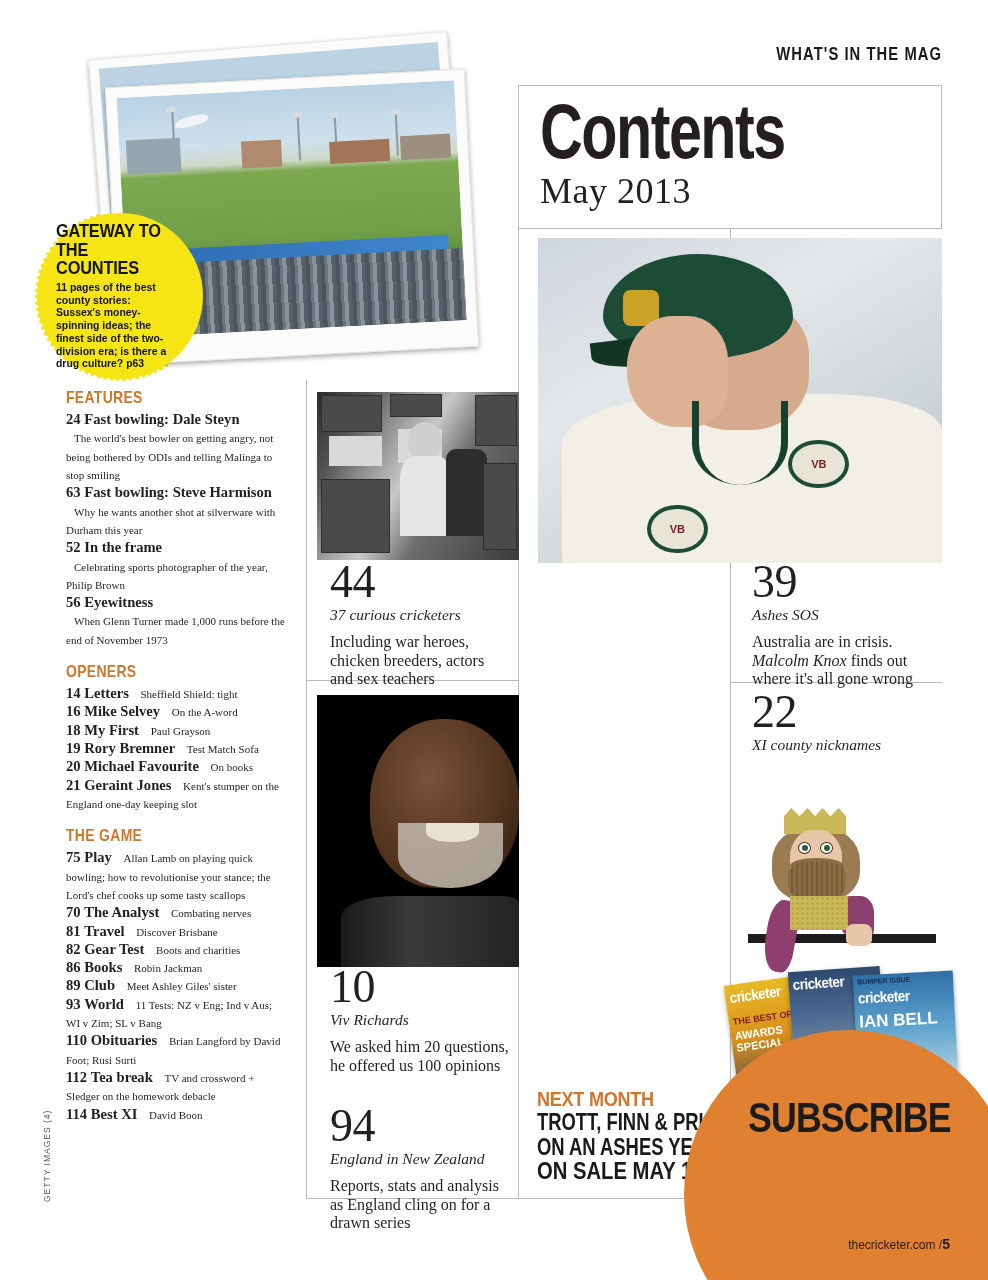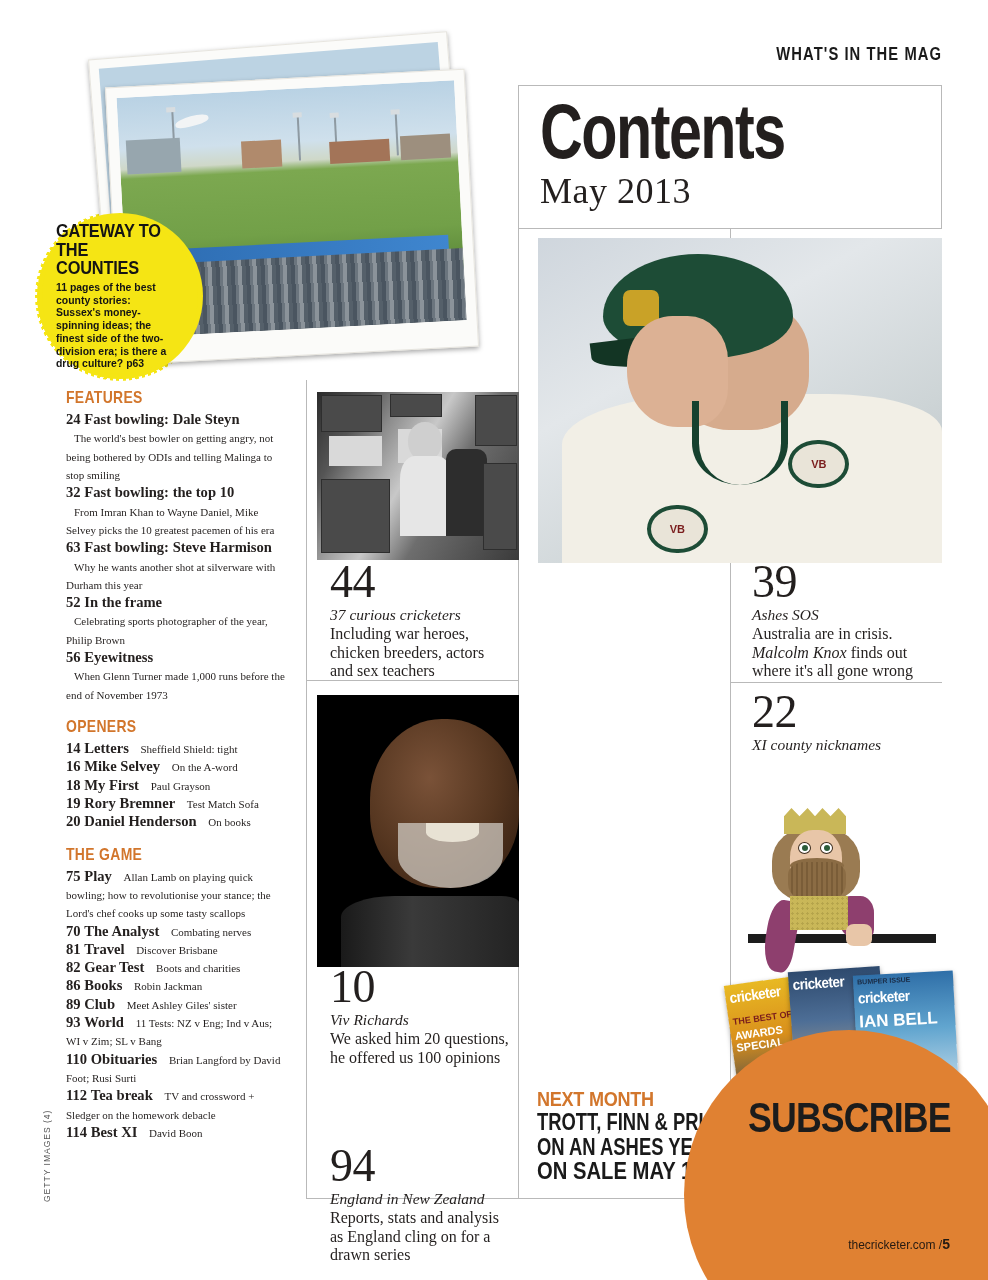--- a/index.html
+++ b/index.html
@@ -66,21 +66,21 @@
     font-family: "Liberation Serif", serif;
     font-size: 46px; line-height: 0.95; color: #231f1e;
     letter-spacing: -0.5px;
   }
   .subt {
     font-style: italic; font-size: 15.5px; color: #231f1e;
     line-height: 1.18; margin-top: 2px;
   }
   .blurb {
     font-size: 16px; line-height: 1.16; color: #231f1e;
-    margin-top: 1px;
+    margin-top: 9px;
   }
   .blurb i { font-style: italic; }
 
   
   .photo { position: absolute; overflow: hidden; }
 
   
   .poly {
     position: absolute; background: #fbfbf9;
     box-shadow: 0 2px 5px rgba(0,0,0,.35);
@@ -321,33 +321,33 @@
 <div class="vrule" style="left:730px; top:228px; height:970px;"></div>
 <div class="hrule" style="left:518px; top:228px; width:424px;"></div>
 <div class="hrule" style="left:306px; top:680px; width:212px;"></div>
 <div class="hrule" style="left:730px; top:682px; width:212px;"></div>
 <div class="hrule" style="left:306px; top:1198px; width:424px;"></div>
 
 <div class="leftcol">
   <div>
     <div class="sect-head">FEATURES</div>
     <div class="entry"><b>24</b> <b>Fast bowling: Dale Steyn</b><br><span class="desc">The world's best bowler on getting angry, not being bothered by ODIs and telling Malinga to stop smiling</span></div>
-    <div class="entry"><b>32</b> <b>Fast bowling: the top 10</b><br><span class="desc">From Imran Khan to Wayne Daniel, Mike Selvey picks the 10 greatest pacemen of his era</span></div>
     <div class="entry"><b>63</b> <b>Fast bowling: Steve Harmison</b><br><span class="desc">Why he wants another shot at silverware with Durham this year</span></div>
     <div class="entry"><b>52</b> <b>In the frame</b><br><span class="desc">Celebrating sports photographer of the year, Philip Brown</span></div>
     <div class="entry"><b>56</b> <b>Eyewitness</b><br><span class="desc">When Glenn Turner made 1,000 runs before the end of November 1973</span></div>
   </div>
 
   <div>
     <div class="sect-head second">OPENERS</div>
     <div class="entry"><b>14</b> <b>Letters</b> <span class="desc">Sheffield Shield: tight</span></div>
     <div class="entry"><b>16</b> <b>Mike Selvey</b> <span class="desc">On the A-word</span></div>
     <div class="entry"><b>18</b> <b>My First</b> <span class="desc">Paul Grayson</span></div>
     <div class="entry"><b>19</b> <b>Rory Bremner</b> <span class="desc">Test Match Sofa</span></div>
-    <div class="entry"><b>20</b> <b>Daniel Henderson</b> <span class="desc">On books</span></div>
+    <div class="entry"><b>20</b> <b>Michael Favourite</b> <span class="desc">On books</span></div>
+    <div class="entry"><b>21</b> <b>Geraint Jones</b> <span class="desc">Kent's stumper on the England one-day keeping slot</span></div>
   </div>
 
   <div>
     <div class="sect-head second">THE GAME</div>
     <div class="entry"><b>75</b> <b>Play</b> <span class="desc">Allan Lamb on playing quick bowling; how to revolutionise your stance; the Lord's chef cooks up some tasty scallops</span></div>
     <div class="entry"><b>70</b> <b>The Analyst</b> <span class="desc">Combating nerves</span></div>
     <div class="entry"><b>81</b> <b>Travel</b> <span class="desc">Discover Brisbane</span></div>
     <div class="entry"><b>82</b> <b>Gear Test</b> <span class="desc">Boots and charities</span></div>
     <div class="entry"><b>86</b> <b>Books</b> <span class="desc">Robin Jackman</span></div>
     <div class="entry"><b>89</b> <b>Club</b> <span class="desc">Meet Ashley Giles' sister</span></div>
@@ -389,21 +389,21 @@
     <div class="viv-body"></div>
   </div>
 </div>
 
 <div class="numblock" style="left:330px; top:965px; width:180px;">
   <div class="bignum">10</div>
   <div class="subt">Viv Richards</div>
   <div class="blurb">We asked him 20 questions, he offered us 100 opinions</div>
 </div>
 
-<div class="numblock" style="left:330px; top:1144px; width:180px;">
+<div class="numblock" style="left:330px; top:1104px; width:180px;">
   <div class="bignum">94</div>
   <div class="subt">England in New Zealand</div>
   <div class="blurb">Reports, stats and analysis as England cling on for a drawn series</div>
 </div>
 
 <div class="photo" style="left:538px; top:238px; width:404px; height:325px;">
   <div class="aussie">
     <div class="aus-shirt"></div>
     <div class="aus-face"></div>
     <div class="aus-cap"></div>

